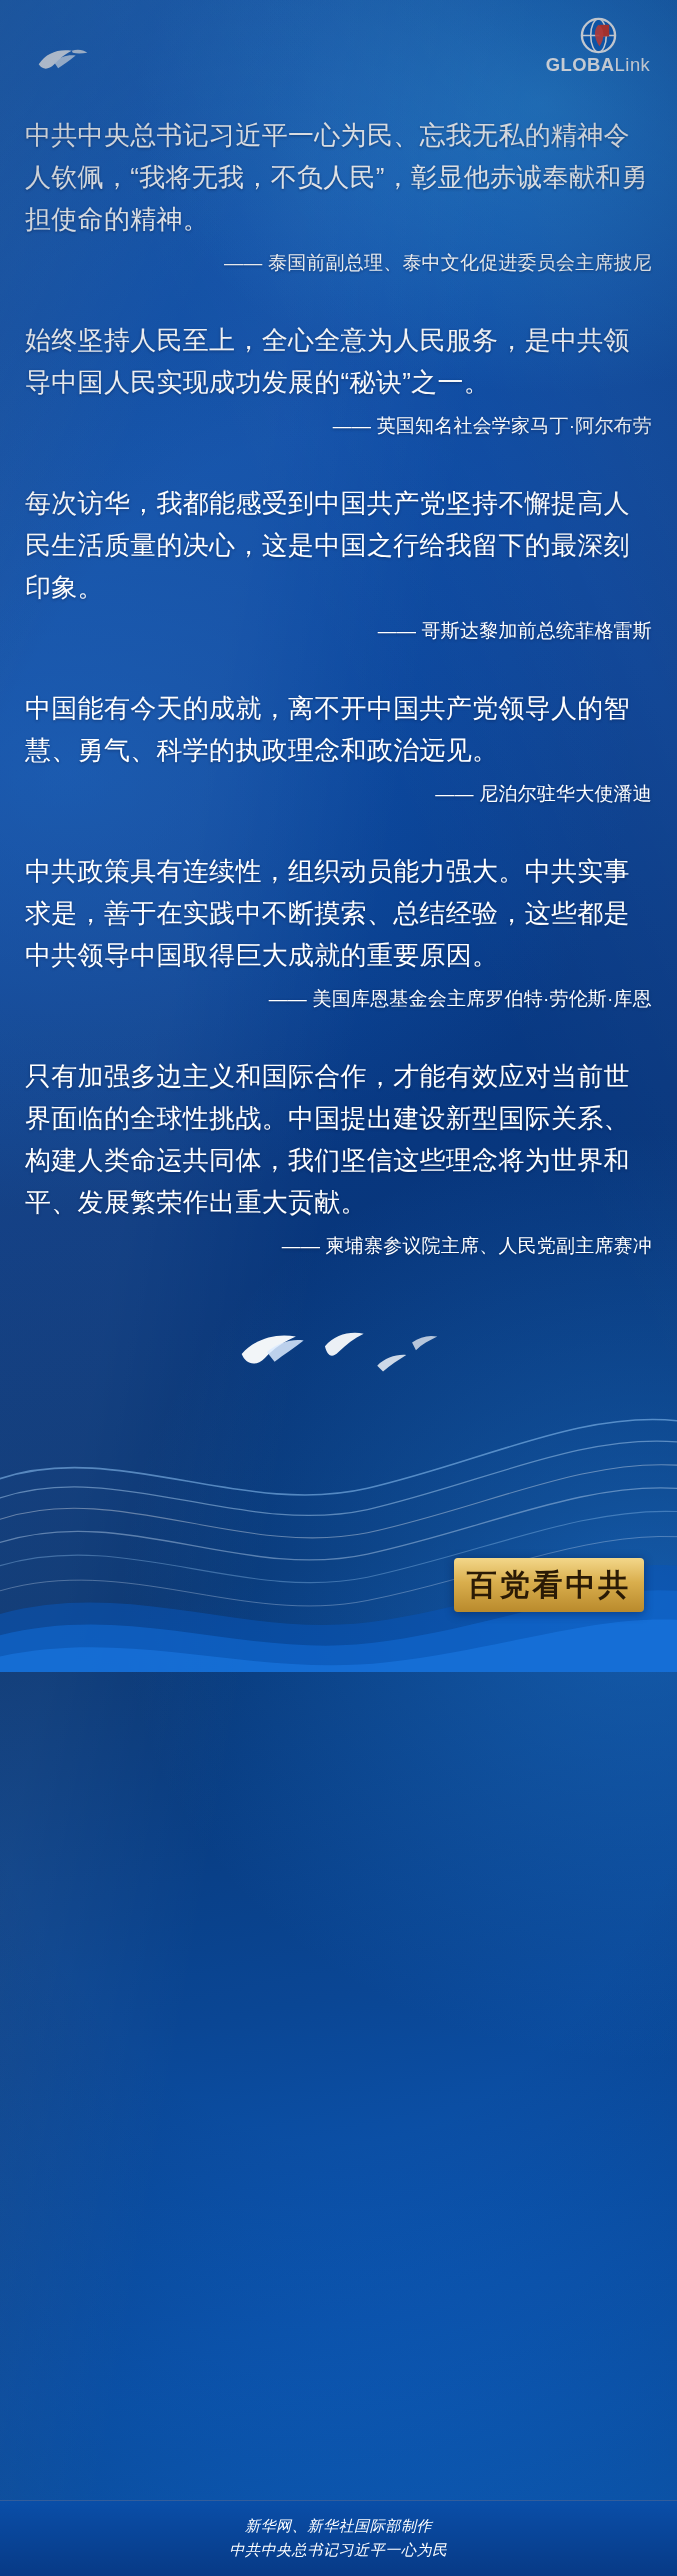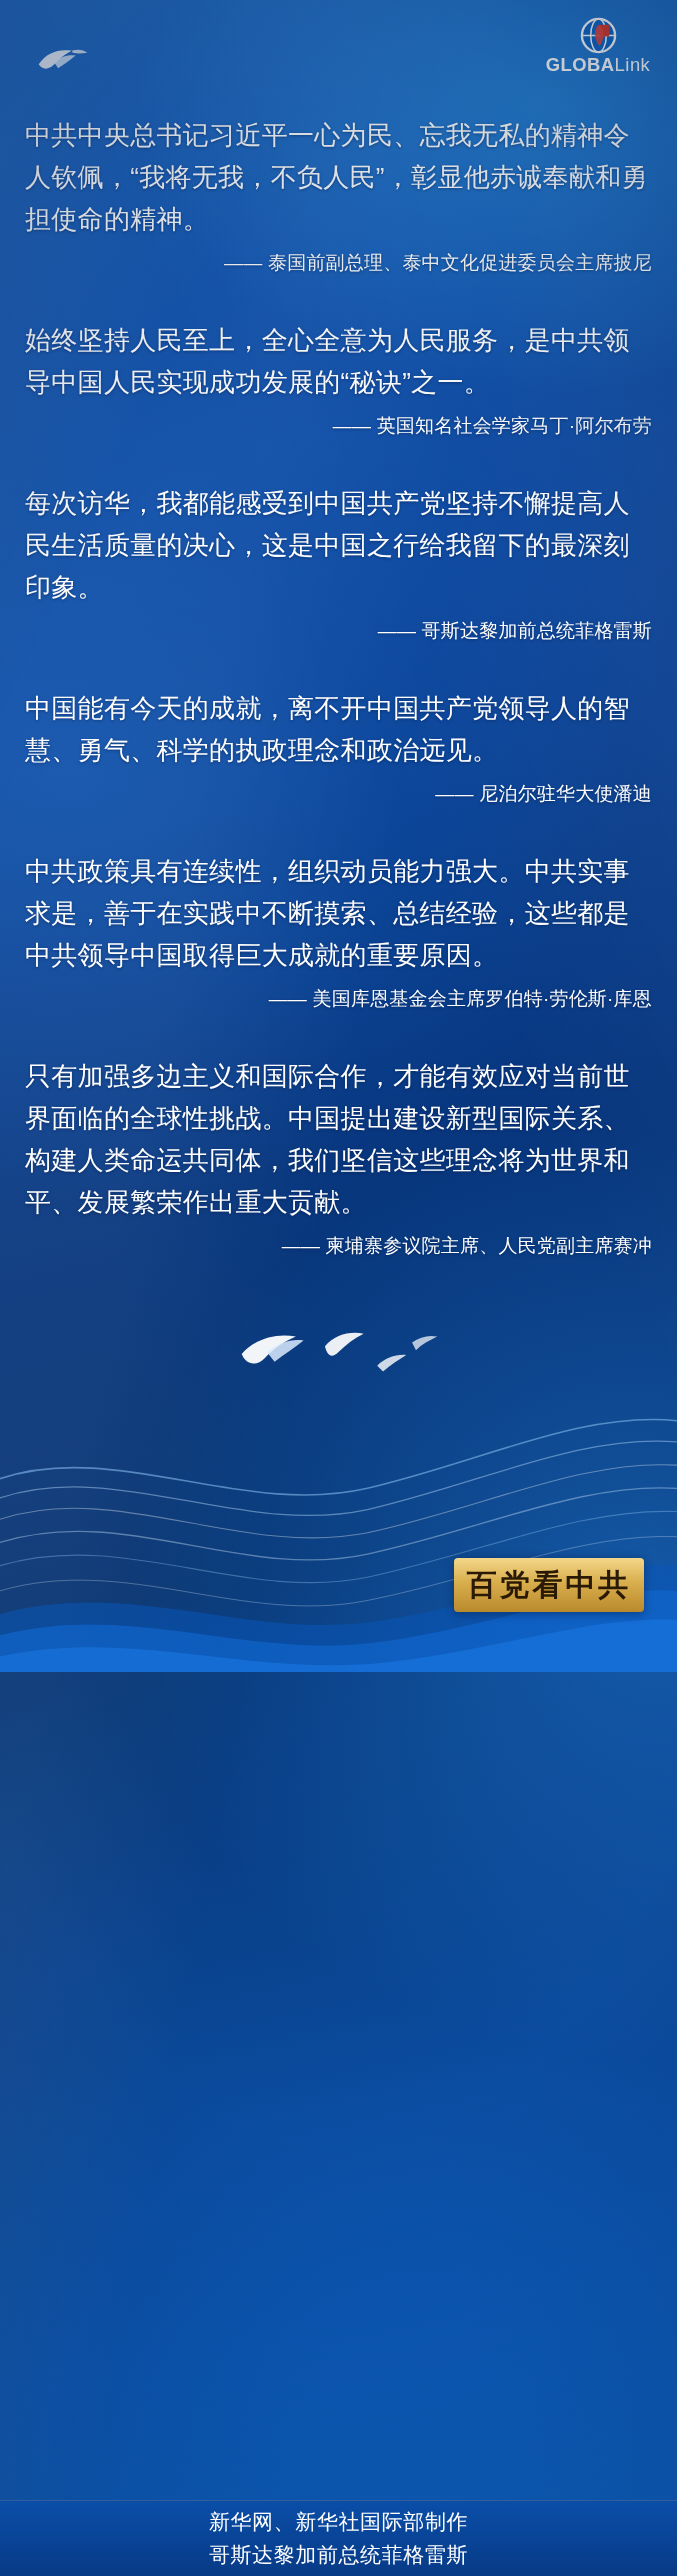--- a/index.html
+++ b/index.html
@@ -153,22 +153,23 @@
     background: linear-gradient(180deg, #0a4ea8 0%, #073a86 100%);
     border-top: 1px solid rgba(255,255,255,0.18);
     display: flex;
     flex-direction: column;
     align-items: center;
     justify-content: center;
     gap: 4.8px;
   }
   .footer-line {
     color: #ffffff;
-    font-size: 21px;
+    font-size: 15px;
     letter-spacing: 0.6px;
+    font-style: italic;
   }
 </style>
 </head>
 <body>
 
 <div class="poster">
   <div class="streaks"></div>
 
   <div class="header">
     <div class="doves-top">
@@ -251,16 +252,16 @@
 
     <div class="seal">
       <span class="seal-text">百党看中共</span>
     </div>
   </div>
 
   <div class="vignette"></div>
 
   <div class="footer">
     <div class="footer-line">新华网、新华社国际部制作</div>
-    <div class="footer-line">哥斯达黎加前总统菲格雷斯</div>
+    <div class="footer-line">中共中央总书记习近平一心为民</div>
   </div>
 </div>
 
 
 </body></html>

